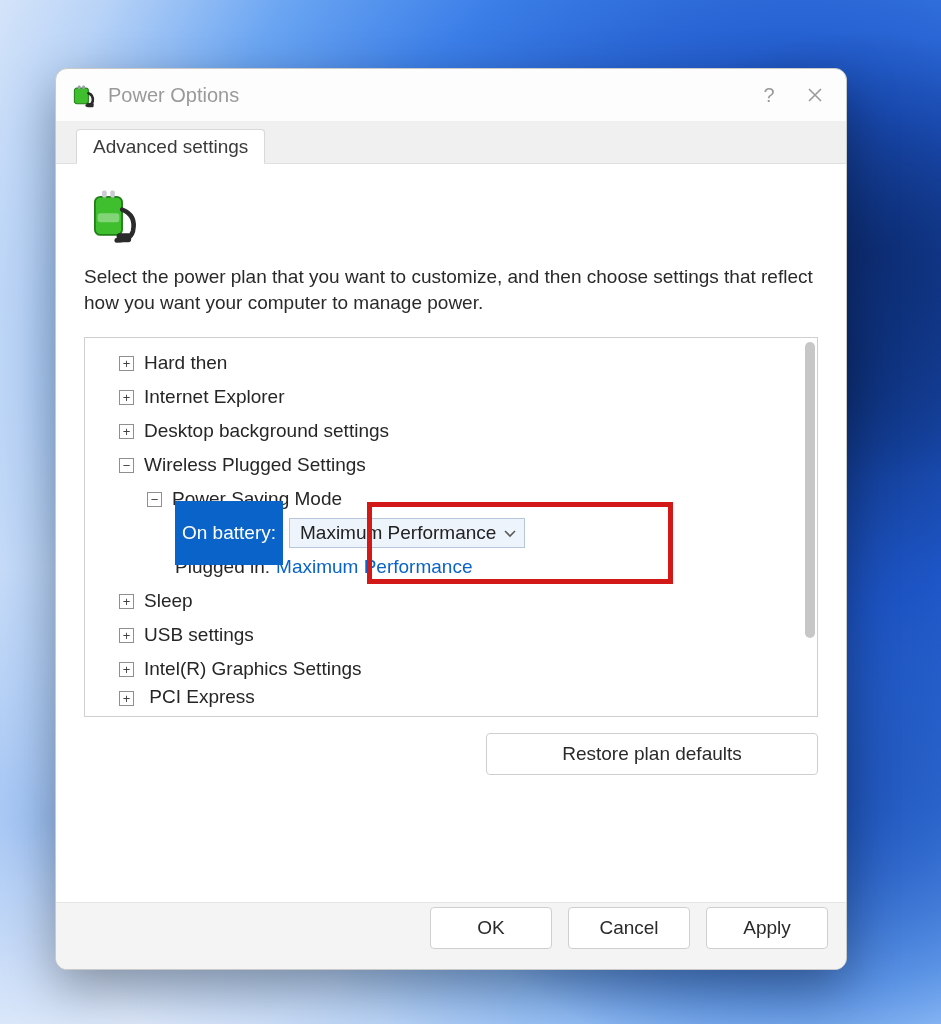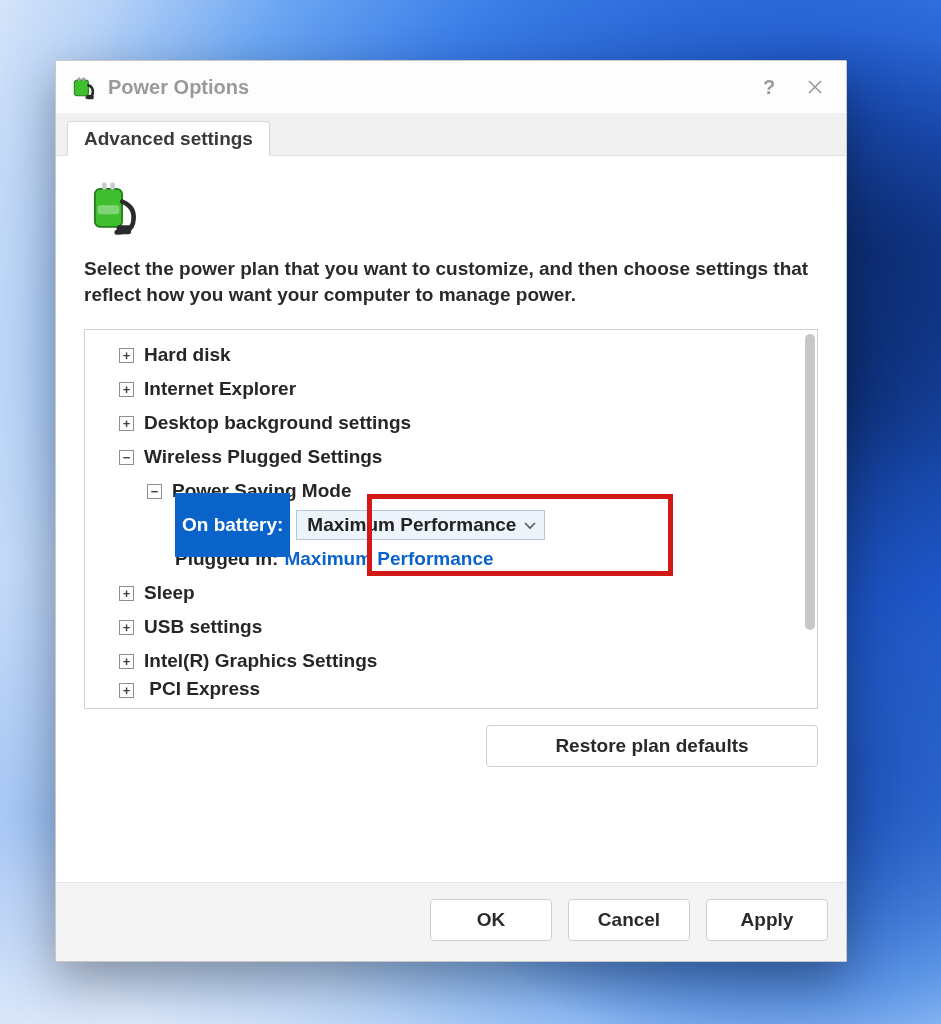--- a/index.html
+++ b/index.html
@@ -26,31 +26,30 @@
   inset: 0;
   background:
     radial-gradient(ellipse 500px 380px at 82% 78%, rgba(22,70,170,0.9) 0%, rgba(22,70,170,0) 70%),
     radial-gradient(ellipse 420px 320px at 92% 25%, rgba(12,42,110,0.85) 0%, rgba(12,42,110,0) 70%),
     radial-gradient(ellipse 520px 360px at 5% 80%, rgba(120,170,240,0.6) 0%, rgba(120,170,240,0) 70%);
 }
 
 .window {
   position: absolute;
   left: 55px;
-  top: 60px;
+  top: 68px;
   width: 790px;
   height: 900px;
   background: #fdfdfd;
   border: 1px solid #c9c9c9;
-  border-radius: 1px;
+  border-radius: 12px;
   box-shadow: 0 18px 50px rgba(0,0,0,0.35);
   display: flex;
   flex-direction: column;
   overflow: hidden;
-  font-weight: bold;
 }
 
 .titlebar {
   height: 52px;
   display: flex;
   align-items: center;
   padding: 0 8px 0 14px;
   color: #7a7a7a;
 }
 .titlebar .app-icon {
@@ -72,21 +71,21 @@
   color: #9a9a9a;
   font-size: 22px;
 }
 .titlebar .help-btn { font-size: 20px; }
 
 .tabstrip {
   background: #f0f0f0;
   height: 42px;
   display: flex;
   align-items: flex-end;
-  padding-left: 11px;
+  padding-left: 20px;
   border-bottom: 1px solid #e0e0e0;
 }
 .tab {
   background: #fff;
   border: 1px solid #d8d8d8;
   border-bottom: 1px solid #fff;
   padding: 6px 16px 5px;
   border-radius: 4px 4px 0 0;
   font-size: 19px;
   color: #3a3a3a;
@@ -246,21 +245,21 @@
   color: #2a2a2a;
   display: flex;
   align-items: center;
   justify-content: center;
   margin-left: 48px;
 }
 
 .footer {
   background: #f4f4f4;
   border-top: 1px solid #e6e6e6;
-  padding: 16px 18px 20px;
+  padding: 4px 18px 20px;
   display: flex;
   justify-content: flex-end;
   gap: 16px;
 }
 .btn {
   width: 120px;
   height: 40px;
   border: 1px solid #cfcfcf;
   background: #fff;
   border-radius: 4px;
@@ -318,21 +317,21 @@
       </span>
       <div class="desc">Select the power plan that you want to customize, and then choose settings that reflect how you want your computer to manage power.</div>
     </div>
 
 
     <div class="tree-container">
       <div class="tree-scroll">
 
         <div class="node indent1">
           <span class="expander">+</span>
-          <span>Hard disk</span>
+          <span>Hard then</span>
         </div>
 
         <div class="node indent1">
           <span class="expander">+</span>
           <span>Internet Explorer</span>
         </div>
 
         <div class="node indent1">
           <span class="expander">+</span>
           <span>Desktop background settings</span>

